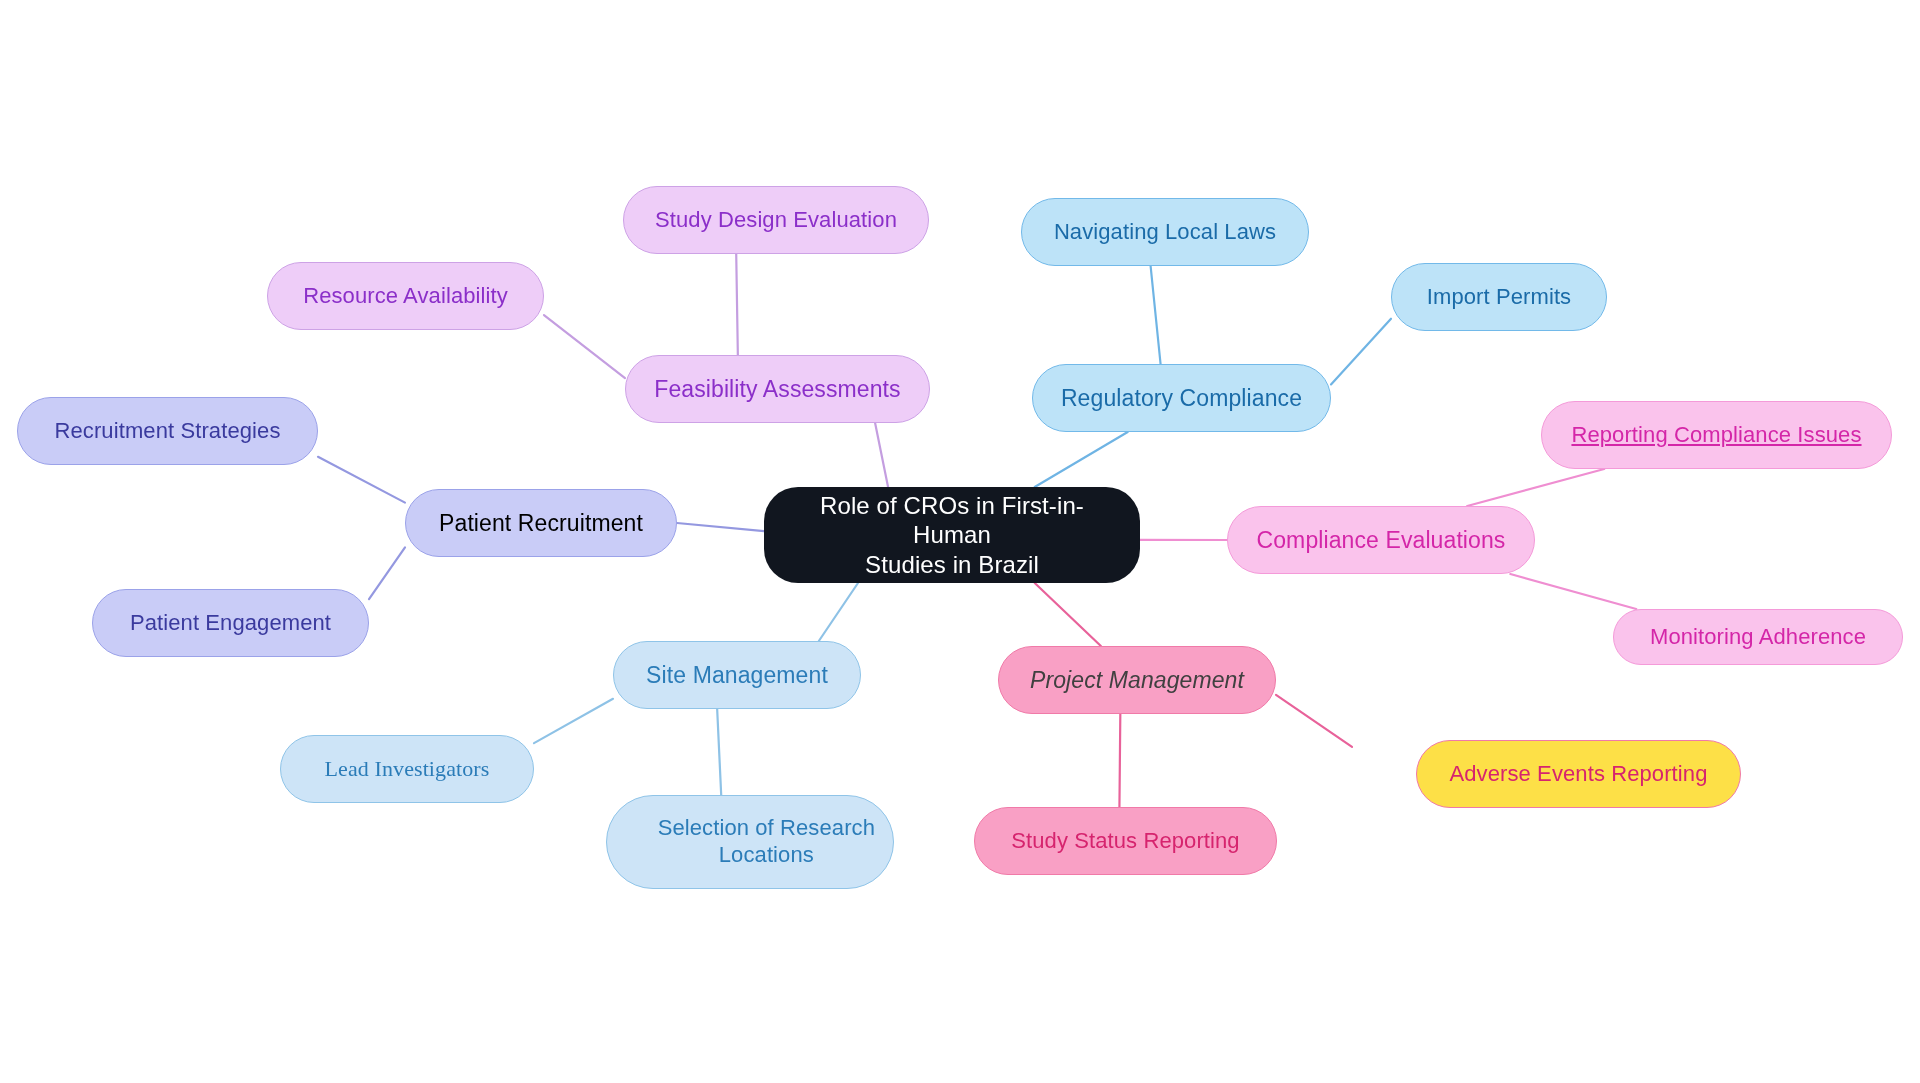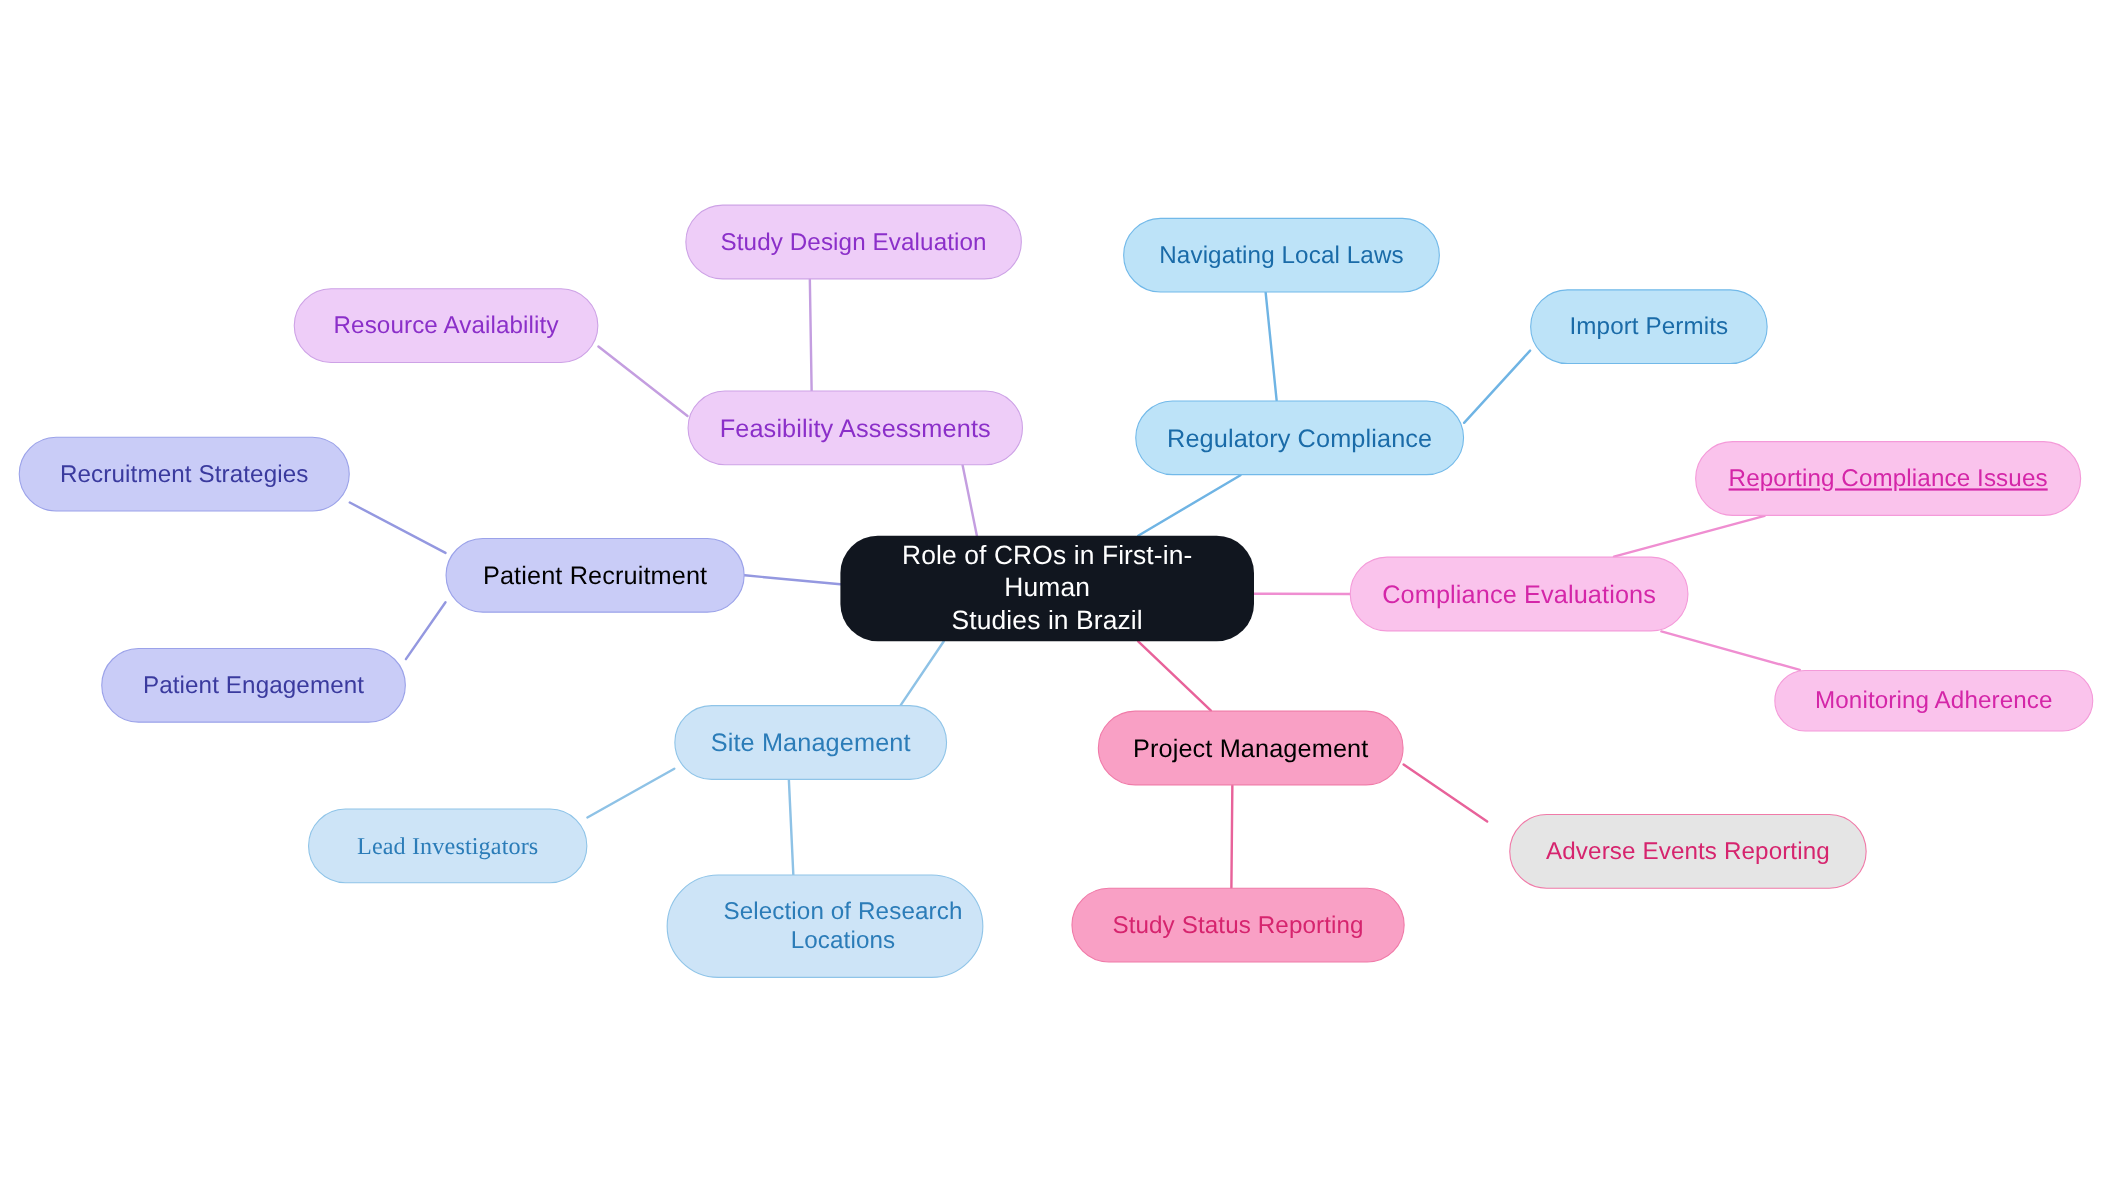--- a/index.html
+++ b/index.html
@@ -91,20 +91,20 @@
       <div class="node node-branch" style="left: 405px; top: 489px; width: 272px; height: 68px; background: rgb(201, 204, 247); color: #000000; border-color: rgb(155, 162, 233);"><span>Patient Recruitment</span></div>
       <div class="node node-leaf" style="left: 17px; top: 397px; width: 301px; height: 68px; background: rgb(201, 204, 247); color: rgb(58, 58, 158); border-color: rgb(155, 162, 233);"><span>Recruitment Strategies</span></div>
       <div class="node node-leaf" style="left: 92px; top: 589px; width: 277px; height: 68px; background: rgb(201, 204, 247); color: rgb(58, 58, 158); border-color: rgb(155, 162, 233);"><span>Patient Engagement</span></div>
       <div class="node node-branch" style="left: 1032px; top: 364px; width: 299px; height: 68px; background: rgb(189, 227, 248); color: rgb(26, 107, 168); border-color: rgb(114, 185, 233);"><span>Regulatory Compliance</span></div>
       <div class="node node-leaf" style="left: 1021px; top: 198px; width: 288px; height: 68px; background: rgb(189, 227, 248); color: rgb(26, 107, 168); border-color: rgb(114, 185, 233);"><span>Navigating Local Laws</span></div>
       <div class="node node-leaf" style="left: 1391px; top: 263px; width: 216px; height: 68px; background: rgb(189, 227, 248); color: rgb(26, 107, 168); border-color: rgb(114, 185, 233);"><span>Import Permits</span></div>
       <div class="node node-branch" style="left: 613px; top: 641px; width: 248px; height: 68px; background: rgb(205, 228, 247); color: rgb(43, 124, 184); border-color: rgb(143, 196, 232);"><span>Site Management</span></div>
       <div class="node node-leaf" style="left: 280px; top: 735px; width: 254px; height: 68px; background: rgb(205, 228, 247); color: rgb(43, 124, 184); border-color: rgb(143, 196, 232); font-family: Liberation Serif, serif;"><span>Lead Investigators</span></div>
       <div class="node node-leaf" style="left: 606px; top: 795px; width: 288px; height: 94px; background: rgb(205, 228, 247); color: rgb(43, 124, 184); border-color: rgb(143, 196, 232); justify-content: flex-end;"><span>Selection of Research
 Locations</span></div>
-      <div class="node node-branch" style="left: 998px; top: 646px; width: 278px; height: 68px; background: rgb(249, 160, 197); color: #000000; border-color: rgb(240, 122, 168);"><span>Project Management</span></div>
+      <div class="node node-branch" style="left: 998px; top: 646px; width: 278px; height: 68px; background: rgb(249, 160, 197); color: #404040; border-color: rgb(240, 122, 168); font-style: italic;"><span>Project Management</span></div>
       <div class="node node-leaf" style="left: 974px; top: 807px; width: 303px; height: 68px; background: rgb(249, 160, 197); color: rgb(214, 36, 110); border-color: rgb(240, 122, 168);"><span>Study Status Reporting</span></div>
-      <div class="node node-leaf" style="left: 1372px; top: 740px; width: 325px; height: 68px; background: #e5e5e5; color: rgb(214, 36, 110); border-color: rgb(240, 122, 168);"><span>Adverse Events Reporting</span></div>
+      <div class="node node-leaf" style="left: 1416px; top: 740px; width: 325px; height: 68px; background: #fde047; color: rgb(214, 36, 110); border-color: rgb(240, 122, 168);"><span>Adverse Events Reporting</span></div>
       <div class="node node-branch" style="left: 1227px; top: 506px; width: 308px; height: 68px; background: rgb(250, 195, 236); color: rgb(212, 38, 168); border-color: rgb(244, 154, 217);"><span>Compliance Evaluations</span></div>
       <div class="node node-leaf" style="left: 1541px; top: 401px; width: 351px; height: 68px; background: rgb(250, 195, 236); color: rgb(212, 38, 168); border-color: rgb(244, 154, 217); text-decoration: underline;"><span>Reporting Compliance Issues</span></div>
       <div class="node node-leaf" style="left: 1613px; top: 609px; width: 290px; height: 56px; background: rgb(250, 195, 236); color: rgb(212, 38, 168); border-color: rgb(244, 154, 217);"><span>Monitoring Adherence</span></div>
     </div>
 </div>
 
 </body></html>

